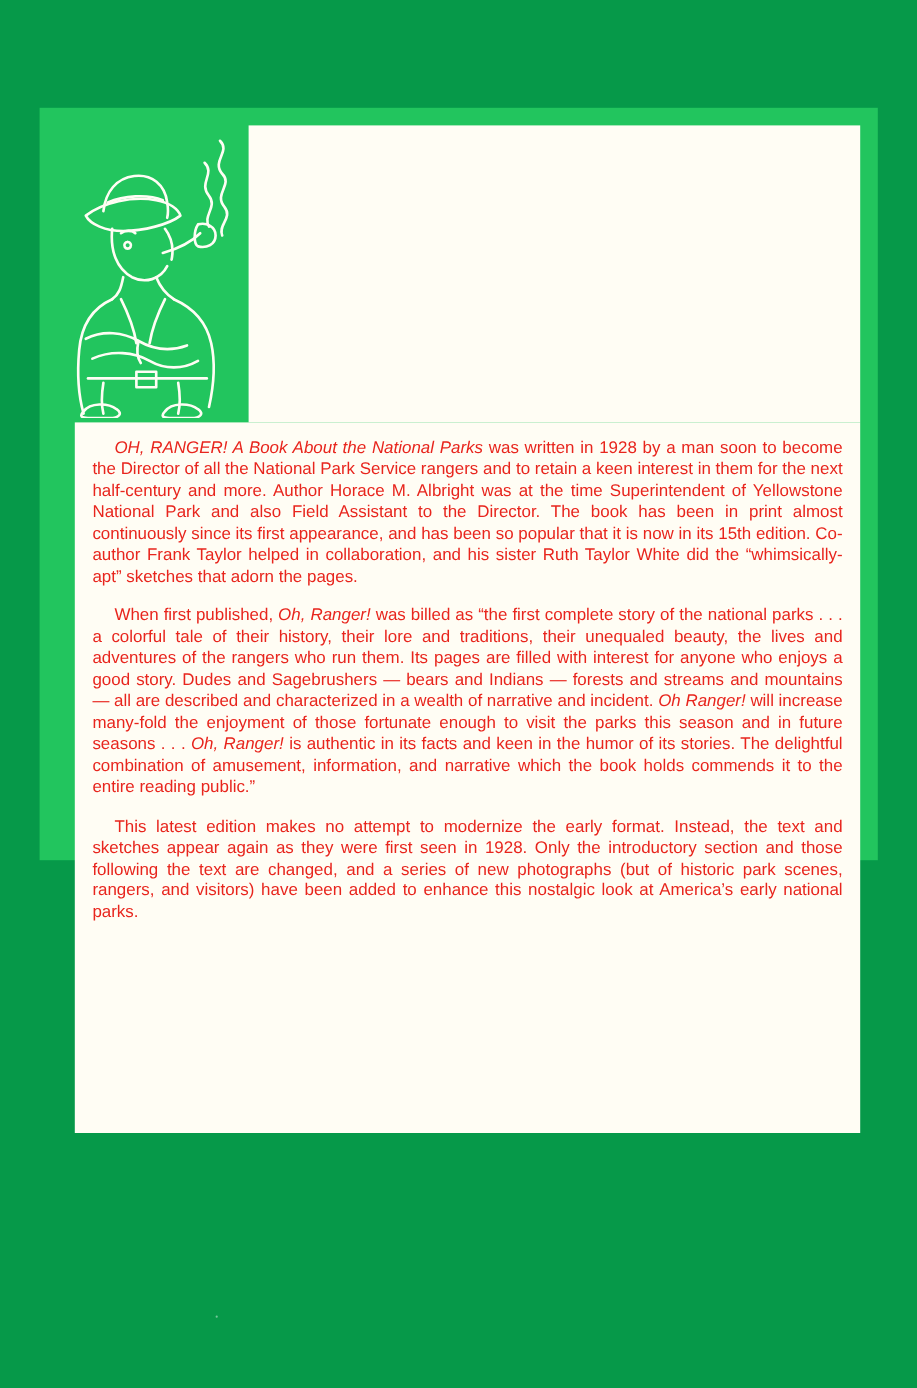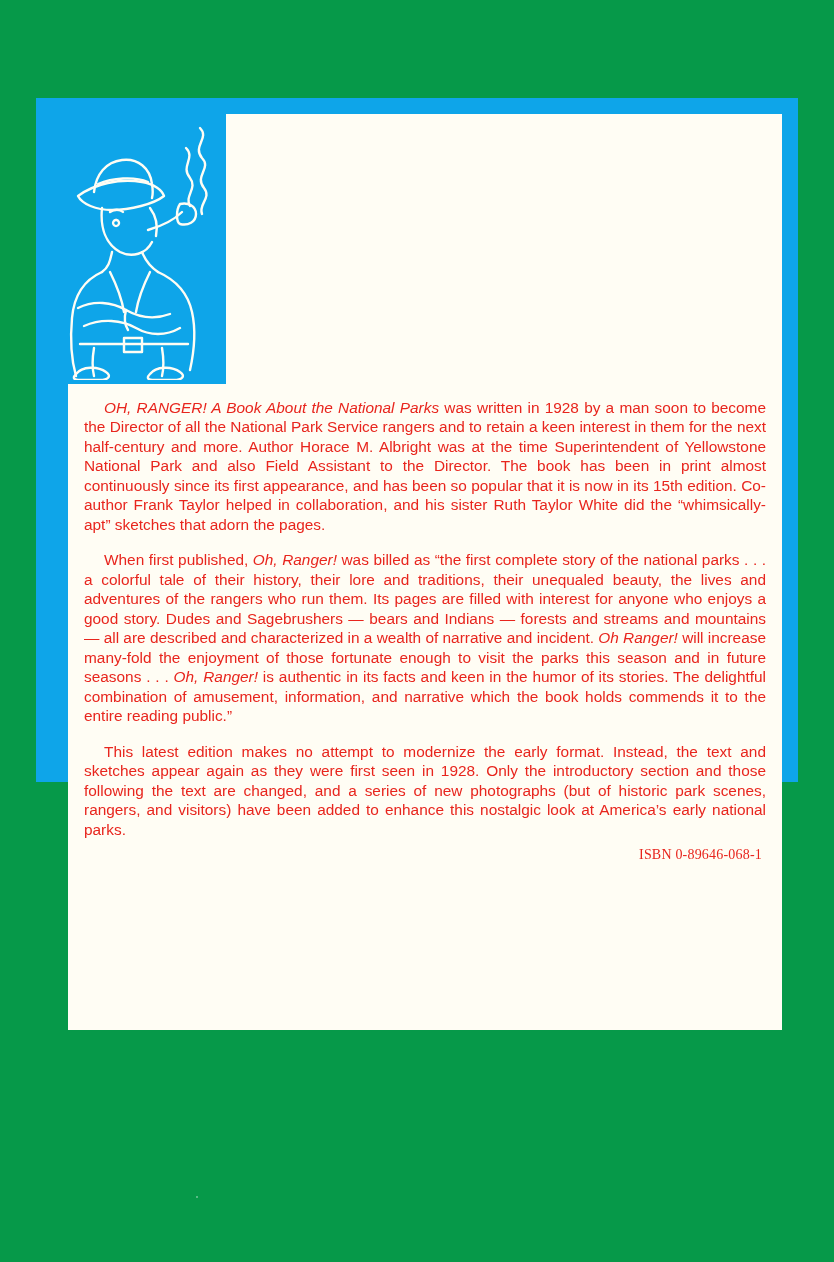--- a/index.html
+++ b/index.html
@@ -21,21 +21,21 @@
     overflow: hidden;
   }
 
   
   #red-panel {
     position: absolute;
     left: 36px;
     top: 98px;
     width: 762px;
     height: 684px;
-    background: #0ea5e9;
+    background: #22c55e;
     box-sizing: border-box;
   }
 
   
   #white-area {
     position: absolute;
     left: 190px;
     top: 16px;
     width: 556px;
     height: 270px;
@@ -154,17 +154,16 @@
 
     <div id="white-area"></div>
 
     <div id="text-area">
       <p class="copy para"><em class="it">OH, RANGER! A Book About the National Parks</em> was written in 1928 by a man soon to become the Director of all the National Park Service rangers and to retain a keen interest in them for the next half-century and more. Author Horace M. Albright was at the time Superintendent of Yellowstone National Park and also Field Assistant to the Director. The book has been in print almost continuously since its first appearance, and has been so popular that it is now in its 15th edition. Co-author Frank Taylor helped in collaboration, and his sister Ruth Taylor White did the “whimsically-apt” sketches that adorn the pages.</p>
 
       <p class="copy para">When first published, <em class="it">Oh, Ranger!</em> was billed as “the first complete story of the national parks . . . a colorful tale of their history, their lore and traditions, their unequaled beauty, the lives and adventures of the rangers who run them. Its pages are filled with interest for anyone who enjoys a good story. Dudes and Sagebrushers — bears and Indians — forests and streams and mountains — all are described and characterized in a wealth of narrative and incident. <em class="it">Oh Ranger!</em> will increase many-fold the enjoyment of those fortunate enough to visit the parks this season and in future seasons . . . <em class="it">Oh, Ranger!</em> is authentic in its facts and keen in the humor of its stories. The delightful combination of amusement, information, and narrative which the book holds commends it to the entire reading public.”</p>
 
       <p class="copy para">This latest edition makes no attempt to modernize the early format. Instead, the text and sketches appear again as they were first seen in 1928. Only the introductory section and those following the text are changed, and a series of new photographs (but of historic park scenes, rangers, and visitors) have been added to enhance this nostalgic look at America’s early national parks.</p>
 
-      <div id="isbn">ISBN 0-89646-068-1</div>
     </div>
 
   </div>
 </div>
 
 </body></html>

